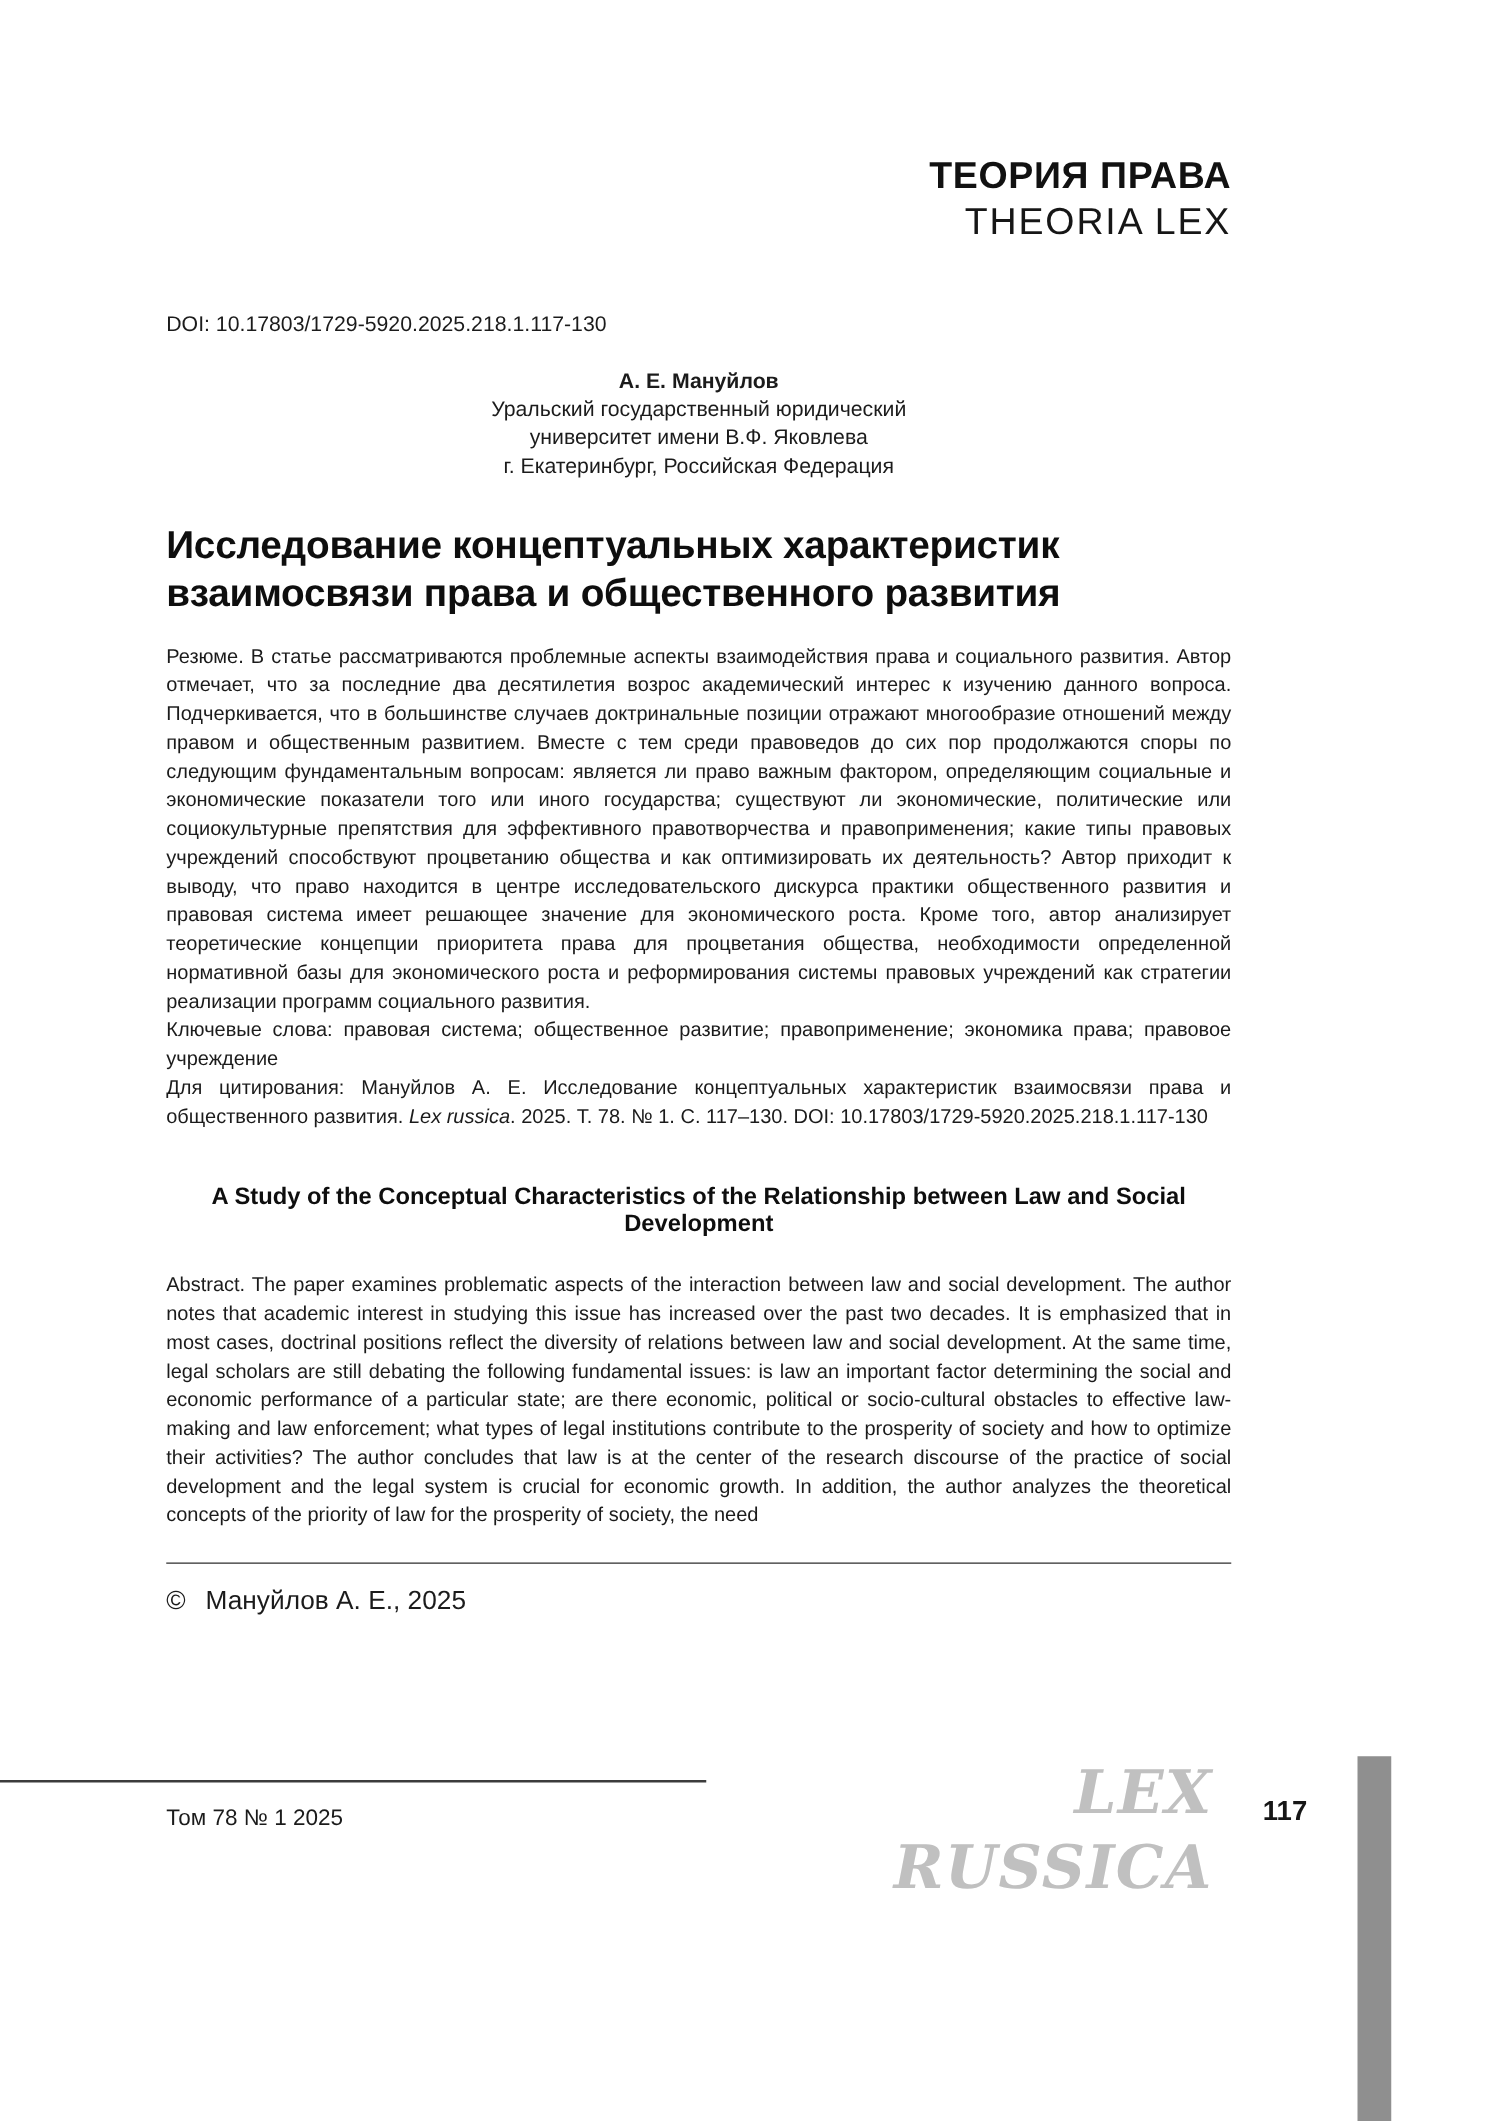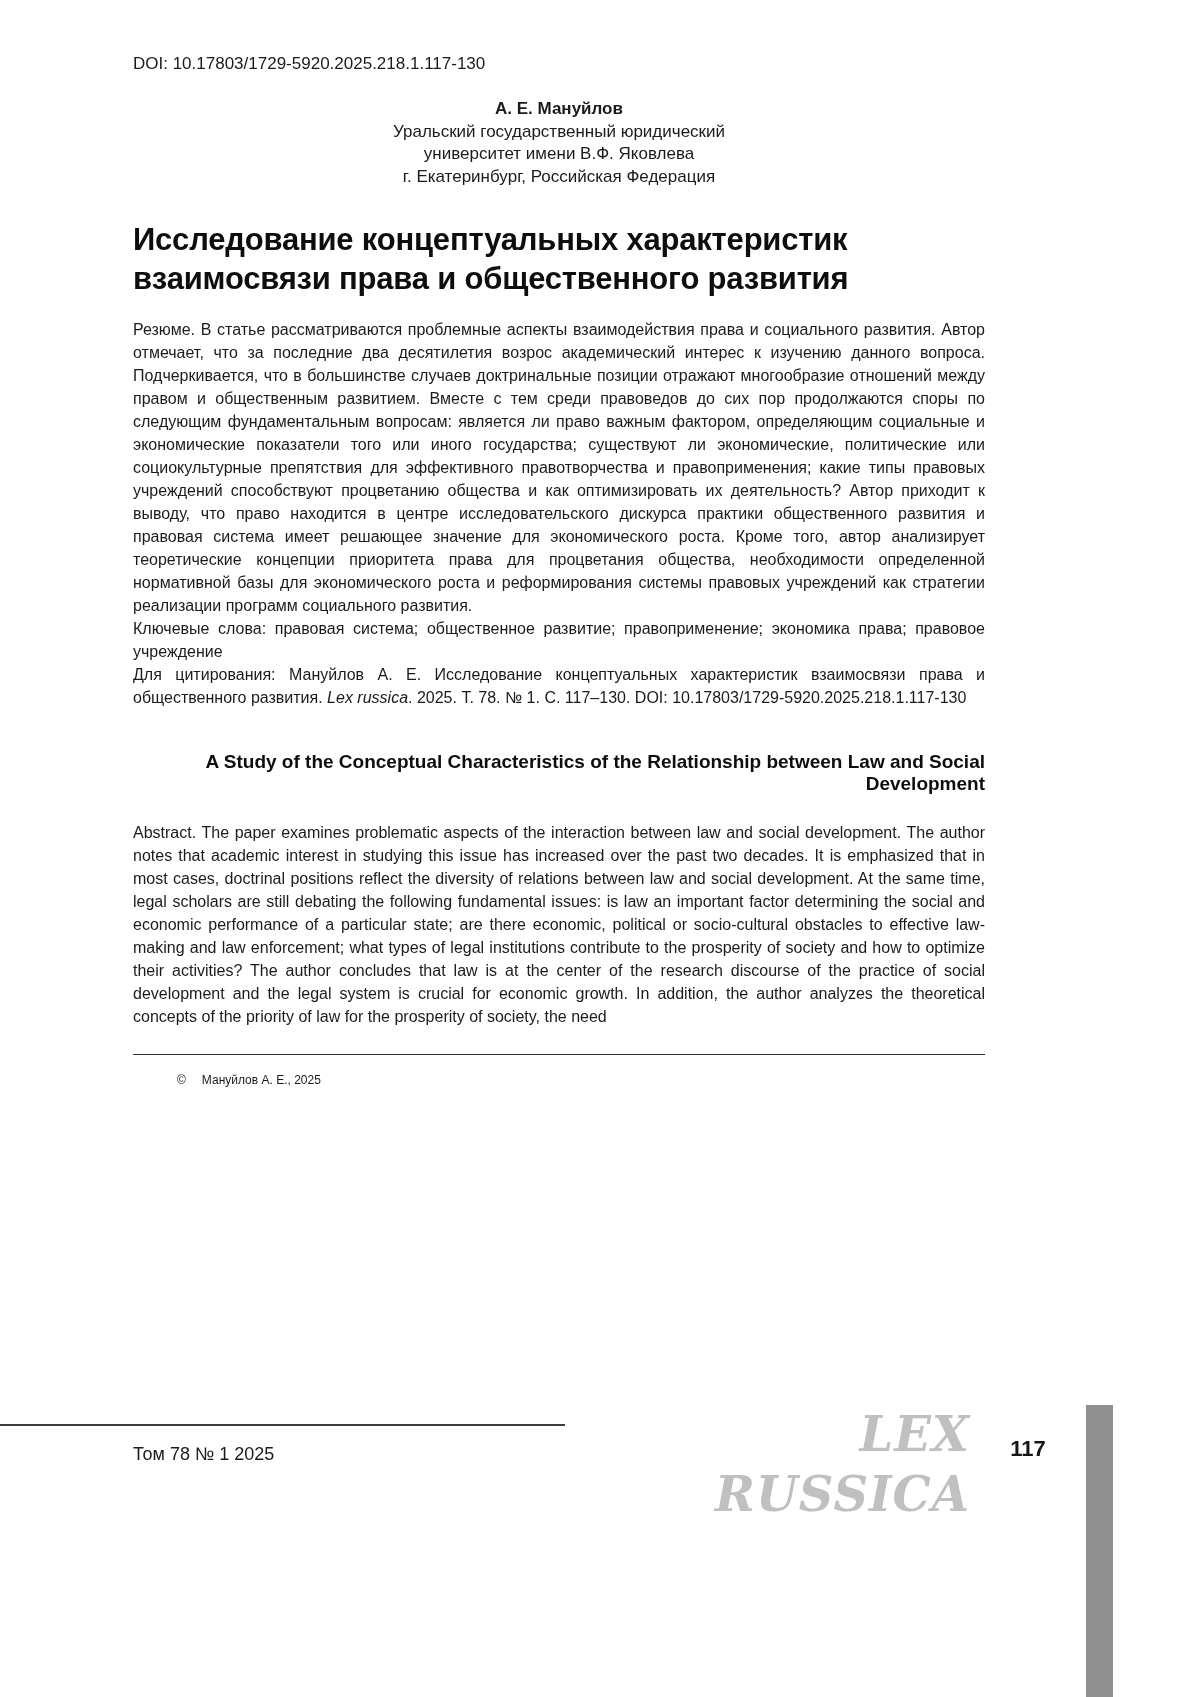--- a/index.html
+++ b/index.html
@@ -27,28 +27,28 @@
   h1.title-ru {
     margin: 32px 0 0 0;
     font-size: 31px; line-height: 39px; font-weight: 700;
     color: #0e0e0e; letter-spacing: -0.2px;
   }
 
   .para { margin: 0; font-size: 16px; line-height: 23px; text-align: justify; }
   .para-first { margin-top: 20px; }
   .para b { font-weight: 400; }
 
-  .title-en { margin-top: 42px; text-align: right; font-size: 19px; font-weight: 700; color: #0e0e0e; }
+  .title-en { margin-top: 42px; text-align: center; font-size: 19px; font-weight: 700; color: #0e0e0e; }
 
   .author-en { margin-top: 34px; margin-left: 55px; font-size: 17px; line-height: 23px; }
 
   .abstract-en { margin-top: 26px; }
 
   .copyright-rule { border: none; border-top: 1px solid #2e2e2e; margin: 26px 0 0 0; }
-  .copyright { margin-top: 18px; font-size: 12px; margin-left: 44px; }
+  .copyright { margin-top: 18px; font-size: 21px; }
   .copyright .sym { display: inline-block; margin-right: 16px; }
 
   .footer-rule { position: absolute; left: 0; top: 1424px; width: 565px; height: 2px; background: #3c3c3c; }
   .footer-volume { position: absolute; left: 133px; top: 1444px; font-size: 18px; color: #1b1b1b; }
   .journal-logo {
     position: absolute; left: 620px; top: 1404px; width: 350px;
     text-align: right;
     font-family: "DejaVu Serif", "Liberation Serif", serif;
     font-weight: 700; font-style: italic;
     font-size: 48px; line-height: 60px;
@@ -60,20 +60,24 @@
     text-align: center; font-size: 22px; font-weight: 700; color: #161616;
   }
   .edge-bar { position: absolute; left: 1086px; top: 1405px; width: 27px; height: 292px; background: #8f8f8f; }
 </style>
 </head>
 <body>
 
 <div class="page">
   <div class="content">
 
+    <div class="rubric">
+      <div class="rubric-ru">ТЕОРИЯ ПРАВА</div>
+      <div class="rubric-lat">THEORIA LEX</div>
+    </div>
 
     <div class="doi">DOI: 10.17803/1729-5920.2025.218.1.117-130</div>
 
     <div class="author-ru">
       <div class="author-name">А. Е. Мануйлов</div>
       <div>Уральский государственный юридический</div>
       <div>университет имени В.Ф. Яковлева</div>
       <div>г. Екатеринбург, Российская Федерация</div>
     </div>
 

